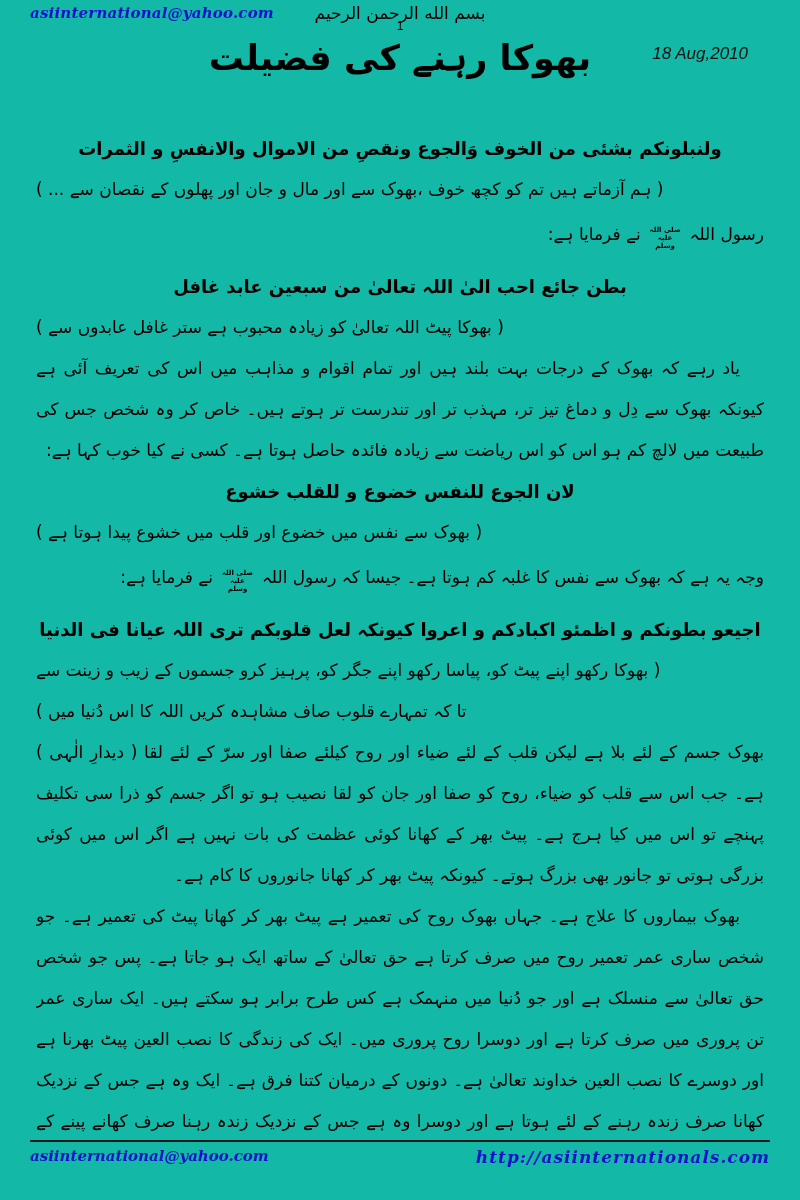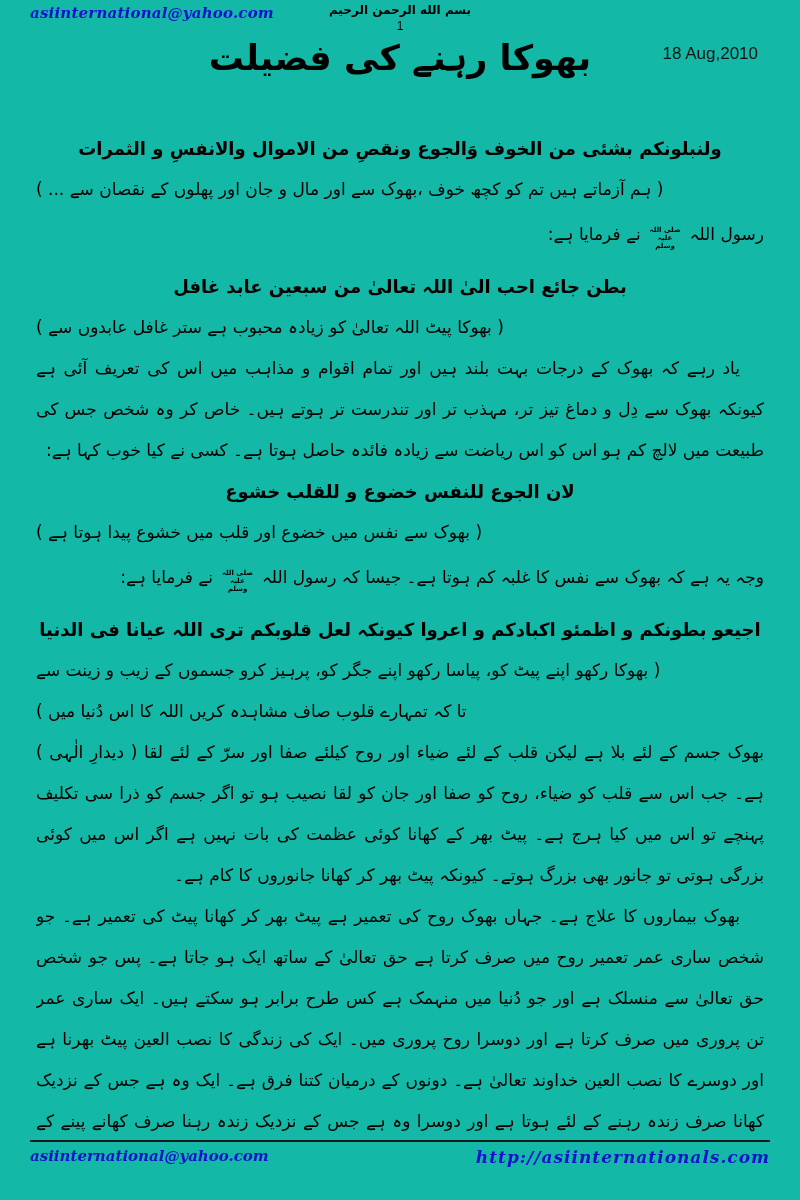--- a/index.html
+++ b/index.html
@@ -8,29 +8,29 @@
   .page { position:relative; width:800px; height:1200px; background:#14b8a6; overflow:hidden; }
 
   
   .email-top {
     position:absolute; top:4px; left:30px;
     font-family:"DejaVu Serif", serif; font-style:italic; font-weight:bold;
     font-size:15px; color:#1111cc; letter-spacing:0.2px;
   }
   .bismillah {
     position:absolute; top:3px; left:0; right:0; text-align:center;
-    font-size:12px; font-weight:bold; direction:rtl;
+    font-size:17px; font-weight:normal; direction:rtl;
   }
   .page-number {
     position:absolute; top:19px; left:0; right:0; text-align:center;
     font-family:"Liberation Sans", sans-serif; font-size:12px;
   }
   .date {
-    position:absolute; top:44px; right:42px;
-    font-family:"Liberation Sans", sans-serif; font-size:17px; color:#111;
+    position:absolute; top:44px; right:52px;
+    font-family:"Liberation Sans", sans-serif; font-size:17px; color:#111;font-style:italic;
   }
   .doc-title {
     position:absolute; top:38px; left:0; right:0; text-align:center;
     direction:rtl; font-size:35px; font-weight:bold; color:#000;
   }
 
   
   .content {
     position:absolute; top:128px; left:36px; right:36px; bottom:64px;
     direction:rtl; font-size:17px; line-height:41px; overflow:hidden;

